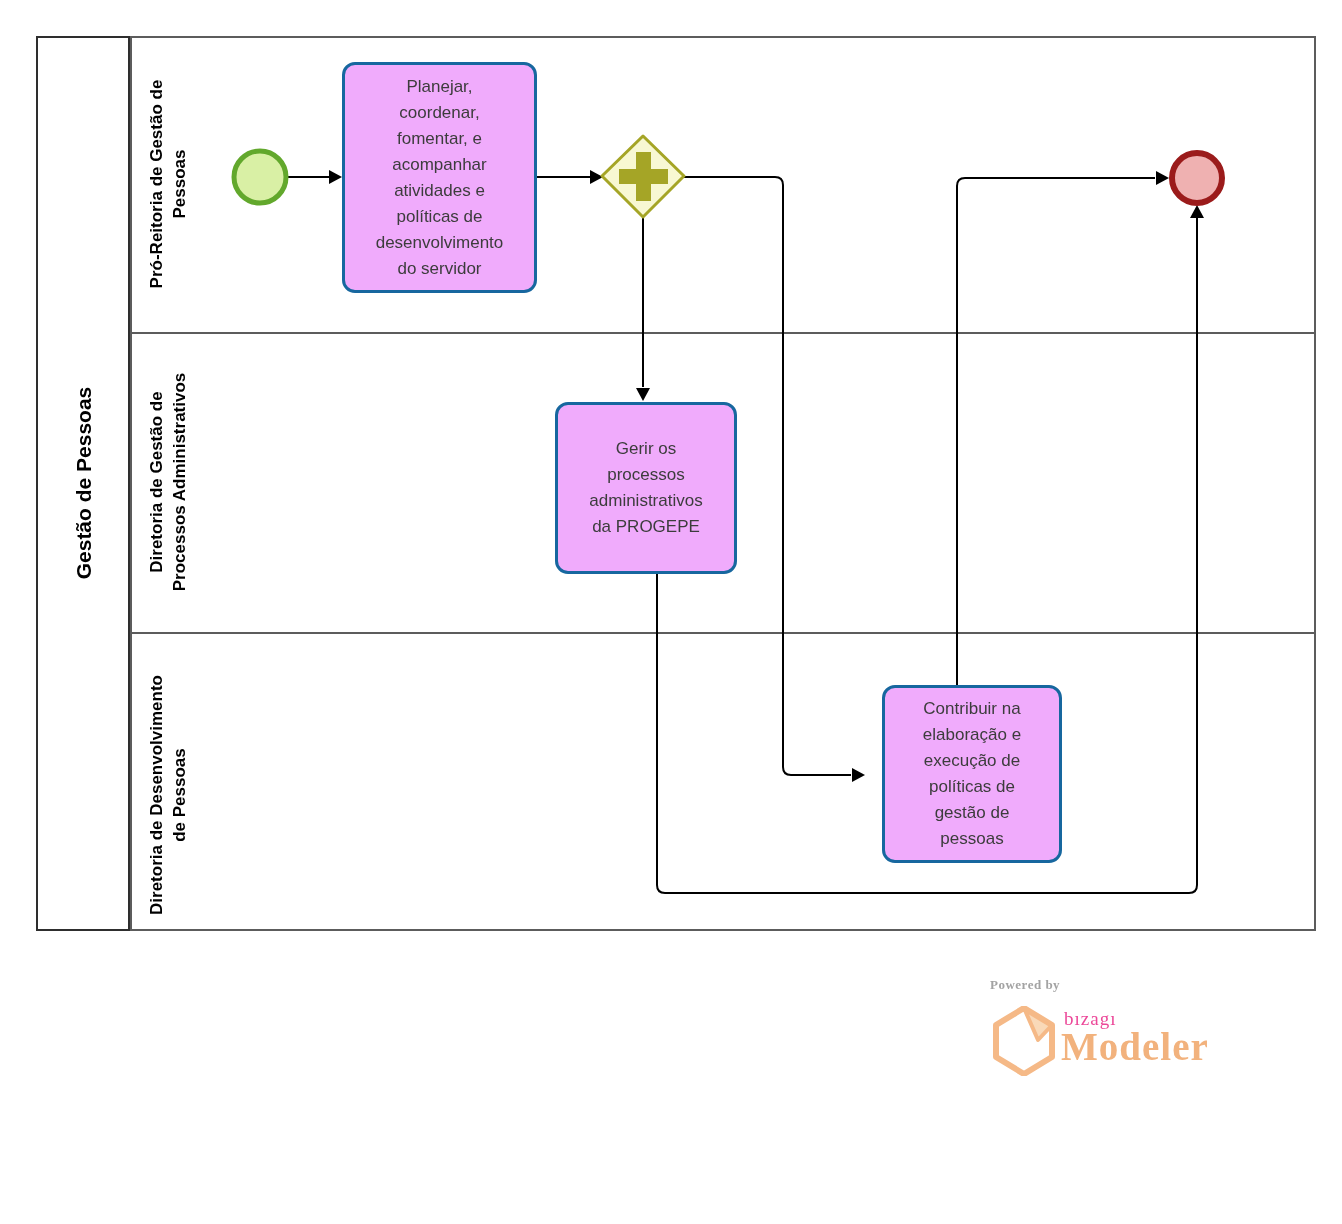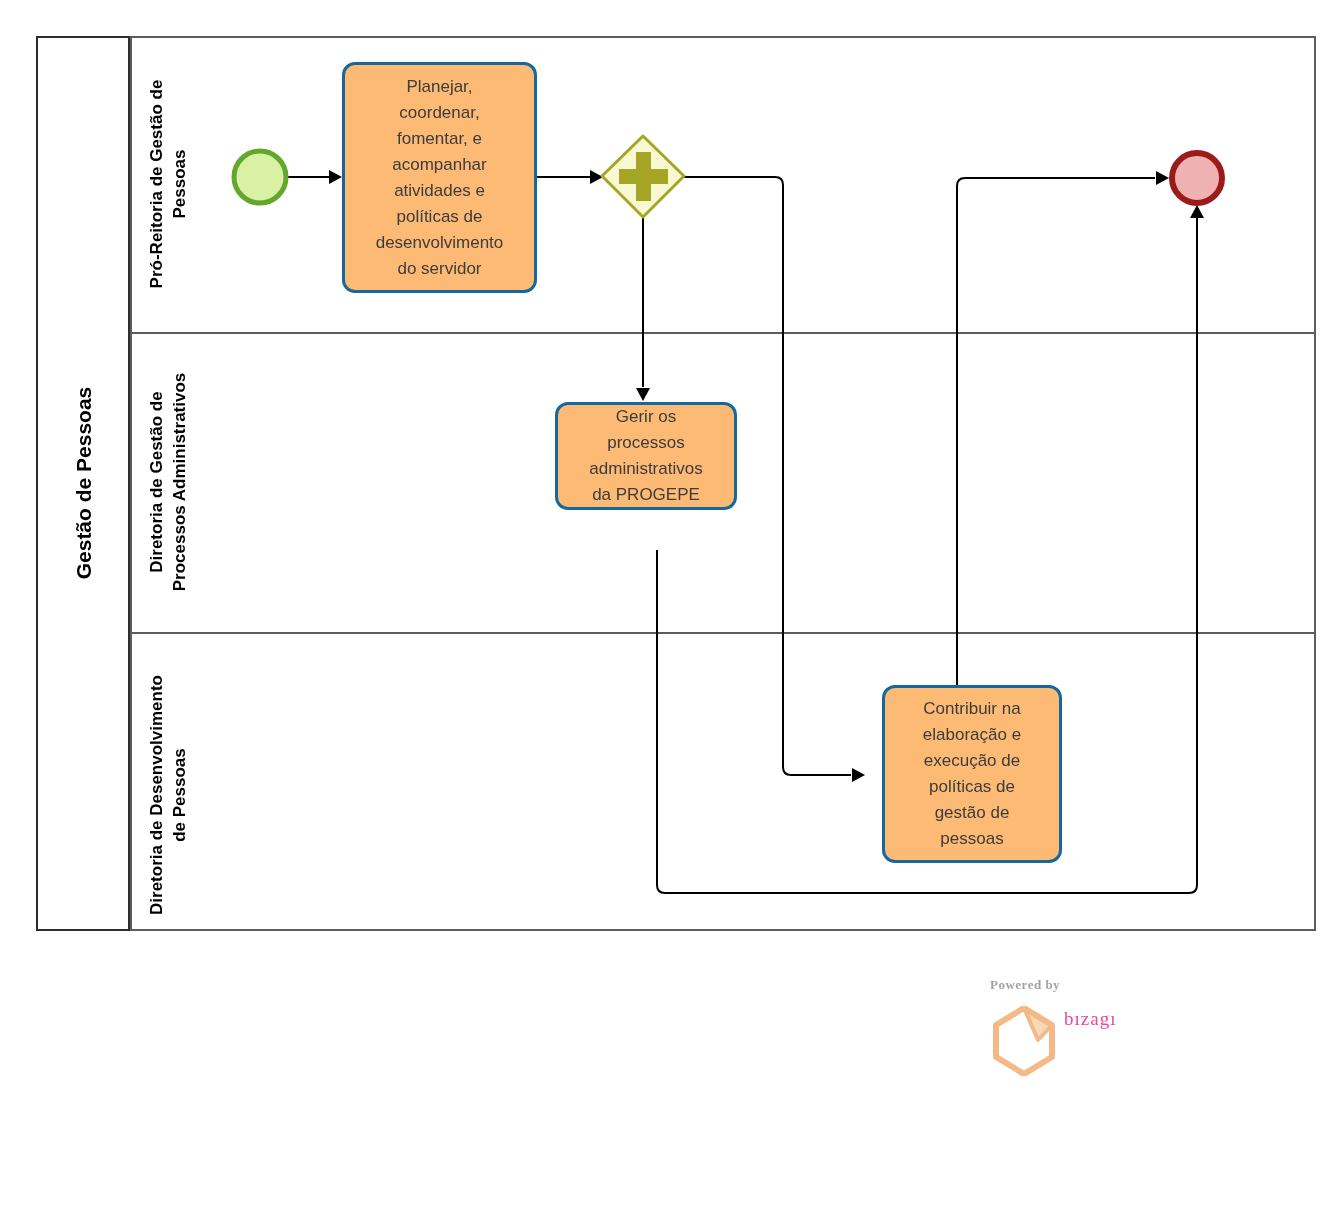--- a/index.html
+++ b/index.html
@@ -32,21 +32,21 @@
     transform: rotate(-90deg);
     font-weight: bold; color: #000;
     text-align: center; white-space: pre-line;
   }
   .pool-label { font-size: 21px; line-height: 26px; }
   .lane-label { font-size: 17px; line-height: 23px; }
 
   
   .task {
     display: flex; align-items: center; justify-content: center;
-    background: #fdba74;
+    background: #f0abfc;
     border: 3px solid #17679f;
     border-radius: 13px;
     box-sizing: border-box;
     text-align: center; white-space: pre-line;
     color: #3c3c3c; font-size: 17px; line-height: 26px;
   }
 
   
   .footer { left: 985px; top: 975px; width: 270px; height: 115px; font-family: Liberation Serif, serif; }
   .powered-by {
@@ -114,34 +114,35 @@
   </svg>
 
   <div class="abs task" style="left:342px; top:62px; width:195px; height:231px;">Planejar,
 coordenar,
 fomentar, e
 acompanhar
 atividades e
 políticas de
 desenvolvimento
 do servidor</div>
-  <div class="abs task" style="left:555px; top:402px; width:182px; height:108px;">Gerir os
+  <div class="abs task" style="left:555px; top:402px; width:182px; height:172px;">Gerir os
 processos
 administrativos
 da PROGEPE</div>
   <div class="abs task" style="left:865px; top:685px; width:180px; height:178px;margin-left:17px;">Contribuir na
 elaboração e
 execução de
 políticas de
 gestão de
 pessoas</div>
 
   <div class="abs footer">
     <span class="powered-by">Powered by</span>
     <svg class="hex-icon" width="62" height="70" viewBox="0 0 62 70">
       <polygon points="31,2 45,34 59,19" fill="#f9d9b8" stroke="none"></polygon>
       <polygon points="31,2 59,19 59,51 31,68 3,51 3,19" fill="none" stroke="#f5b987" stroke-width="6" stroke-linejoin="round"></polygon>
       <polyline points="31,2 45,34 59,19" fill="none" stroke="#f5b987" stroke-width="4" stroke-linejoin="round"></polyline>
     </svg>
     <span class="bizagi-word">bızagı</span>
+    <span class="modeler-word">Modeler</span>
   </div>
 
 </div>
 
 </body></html>

